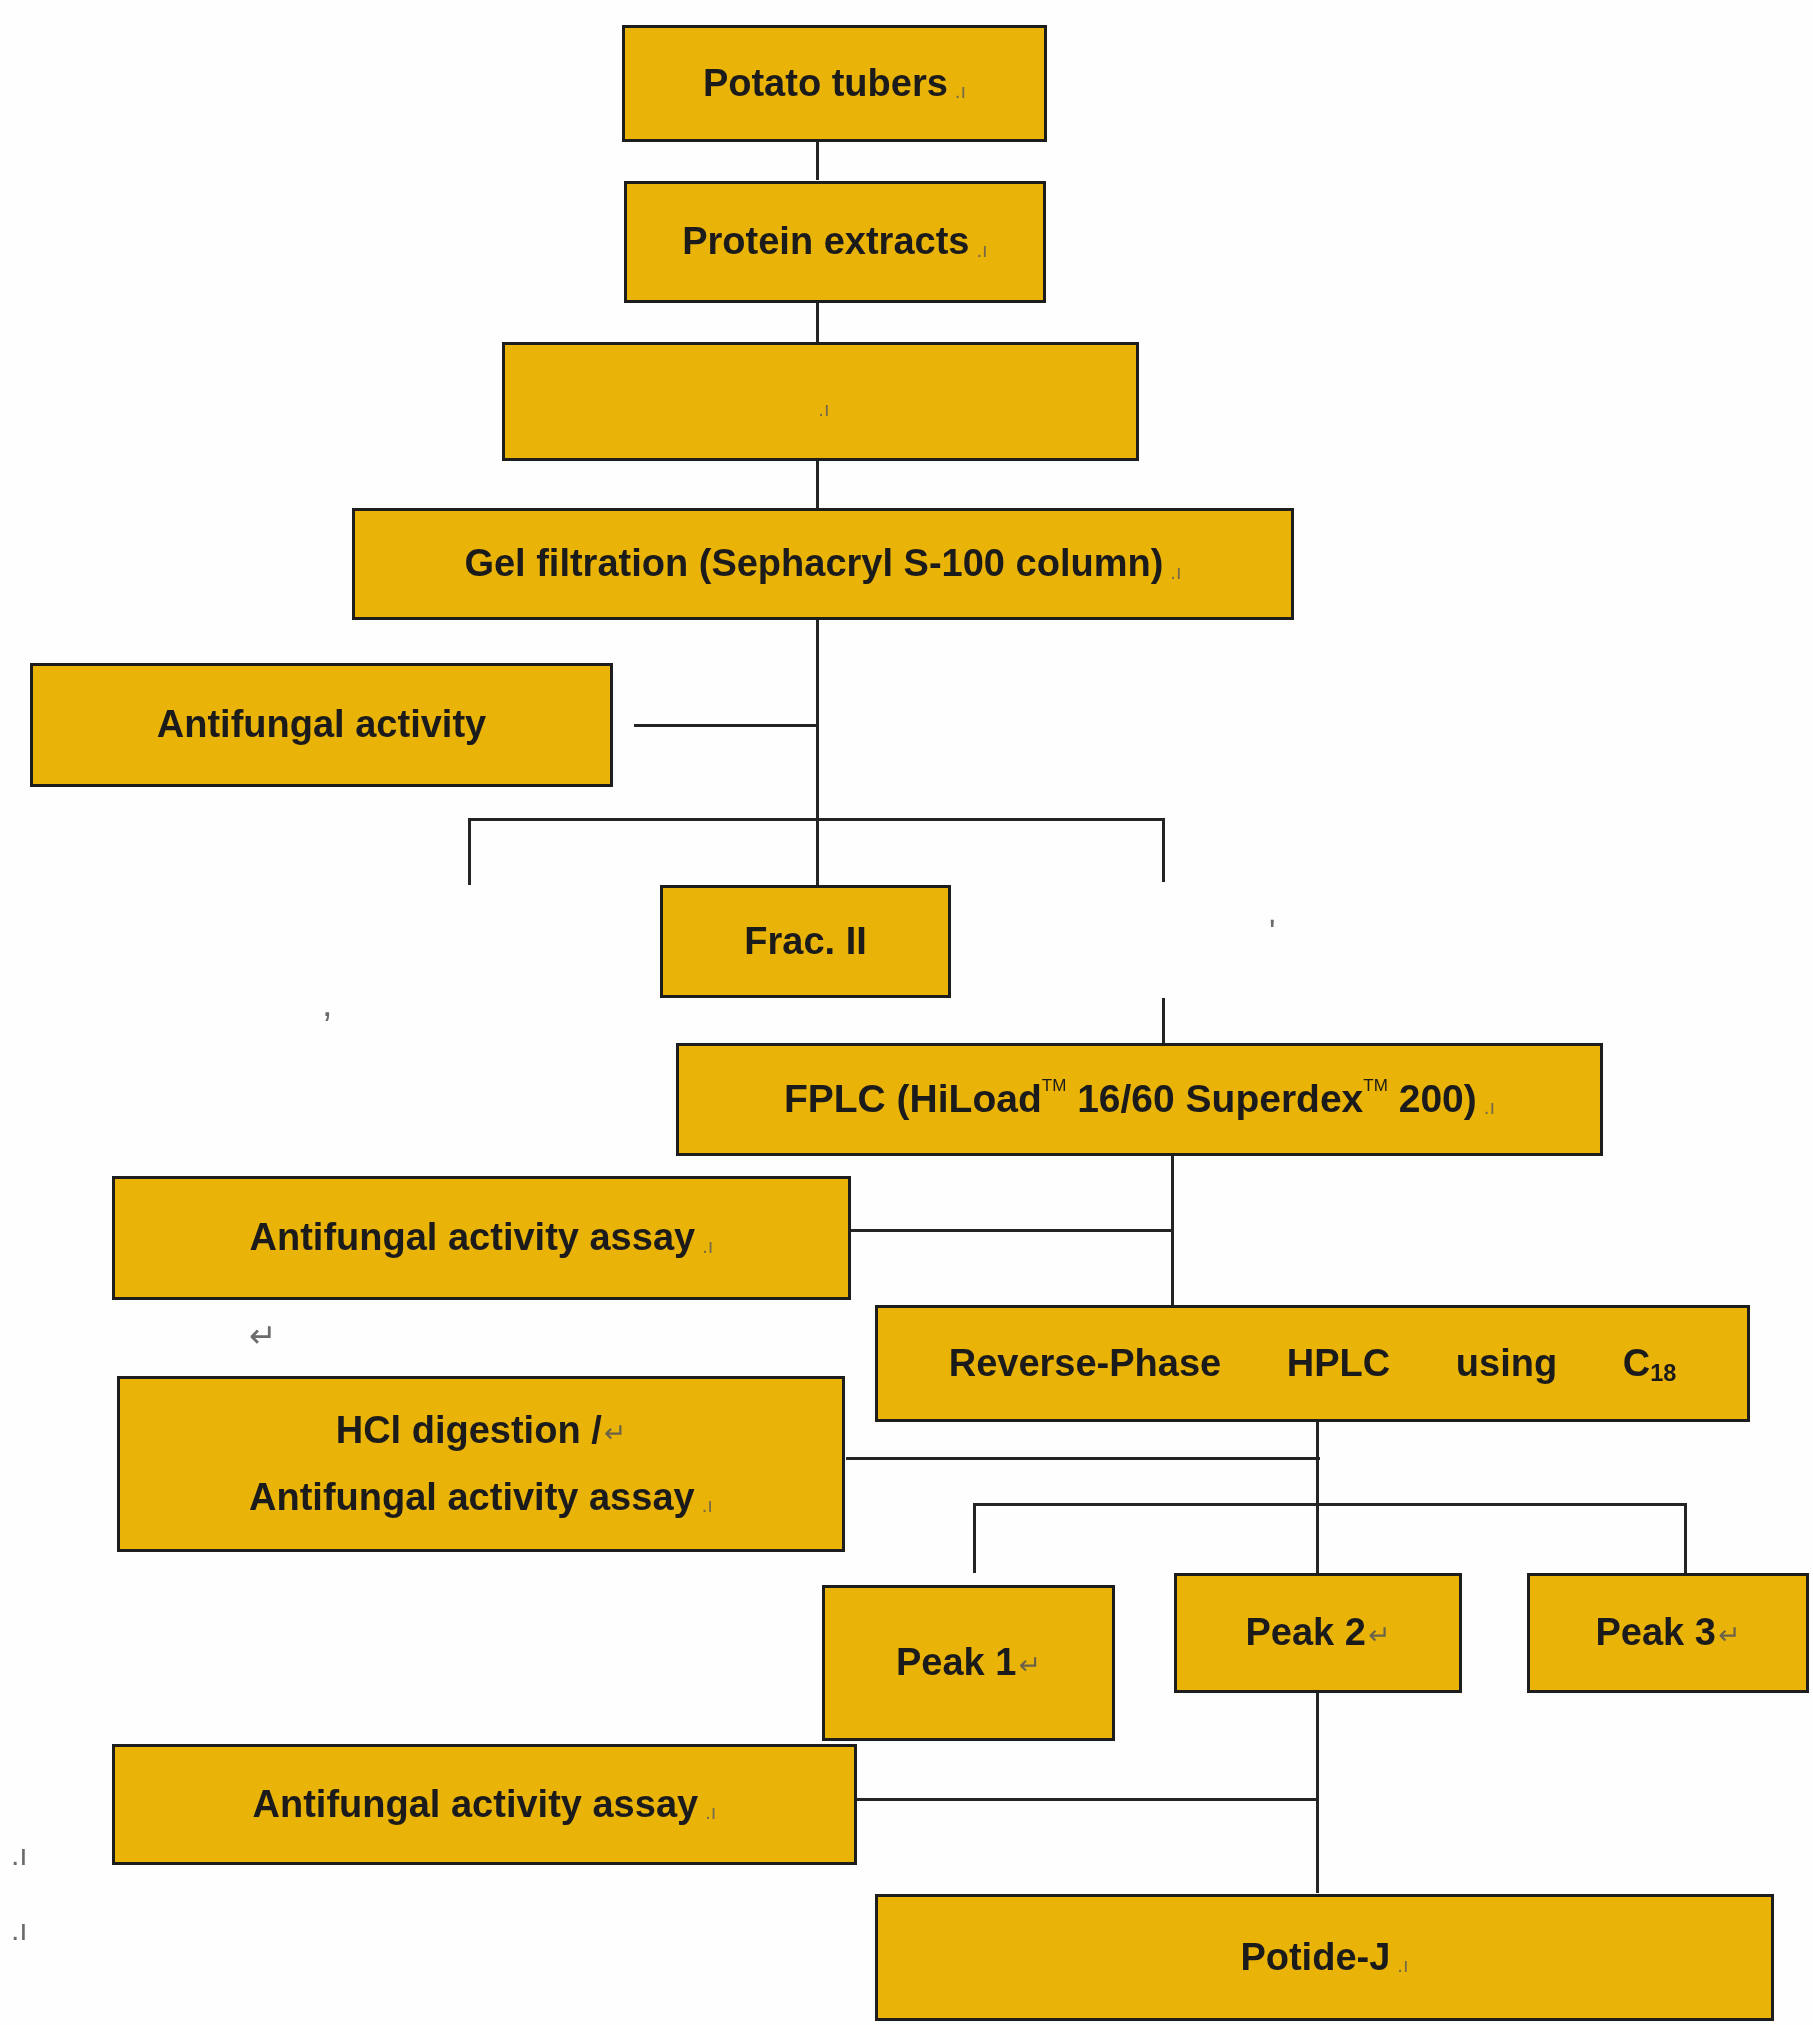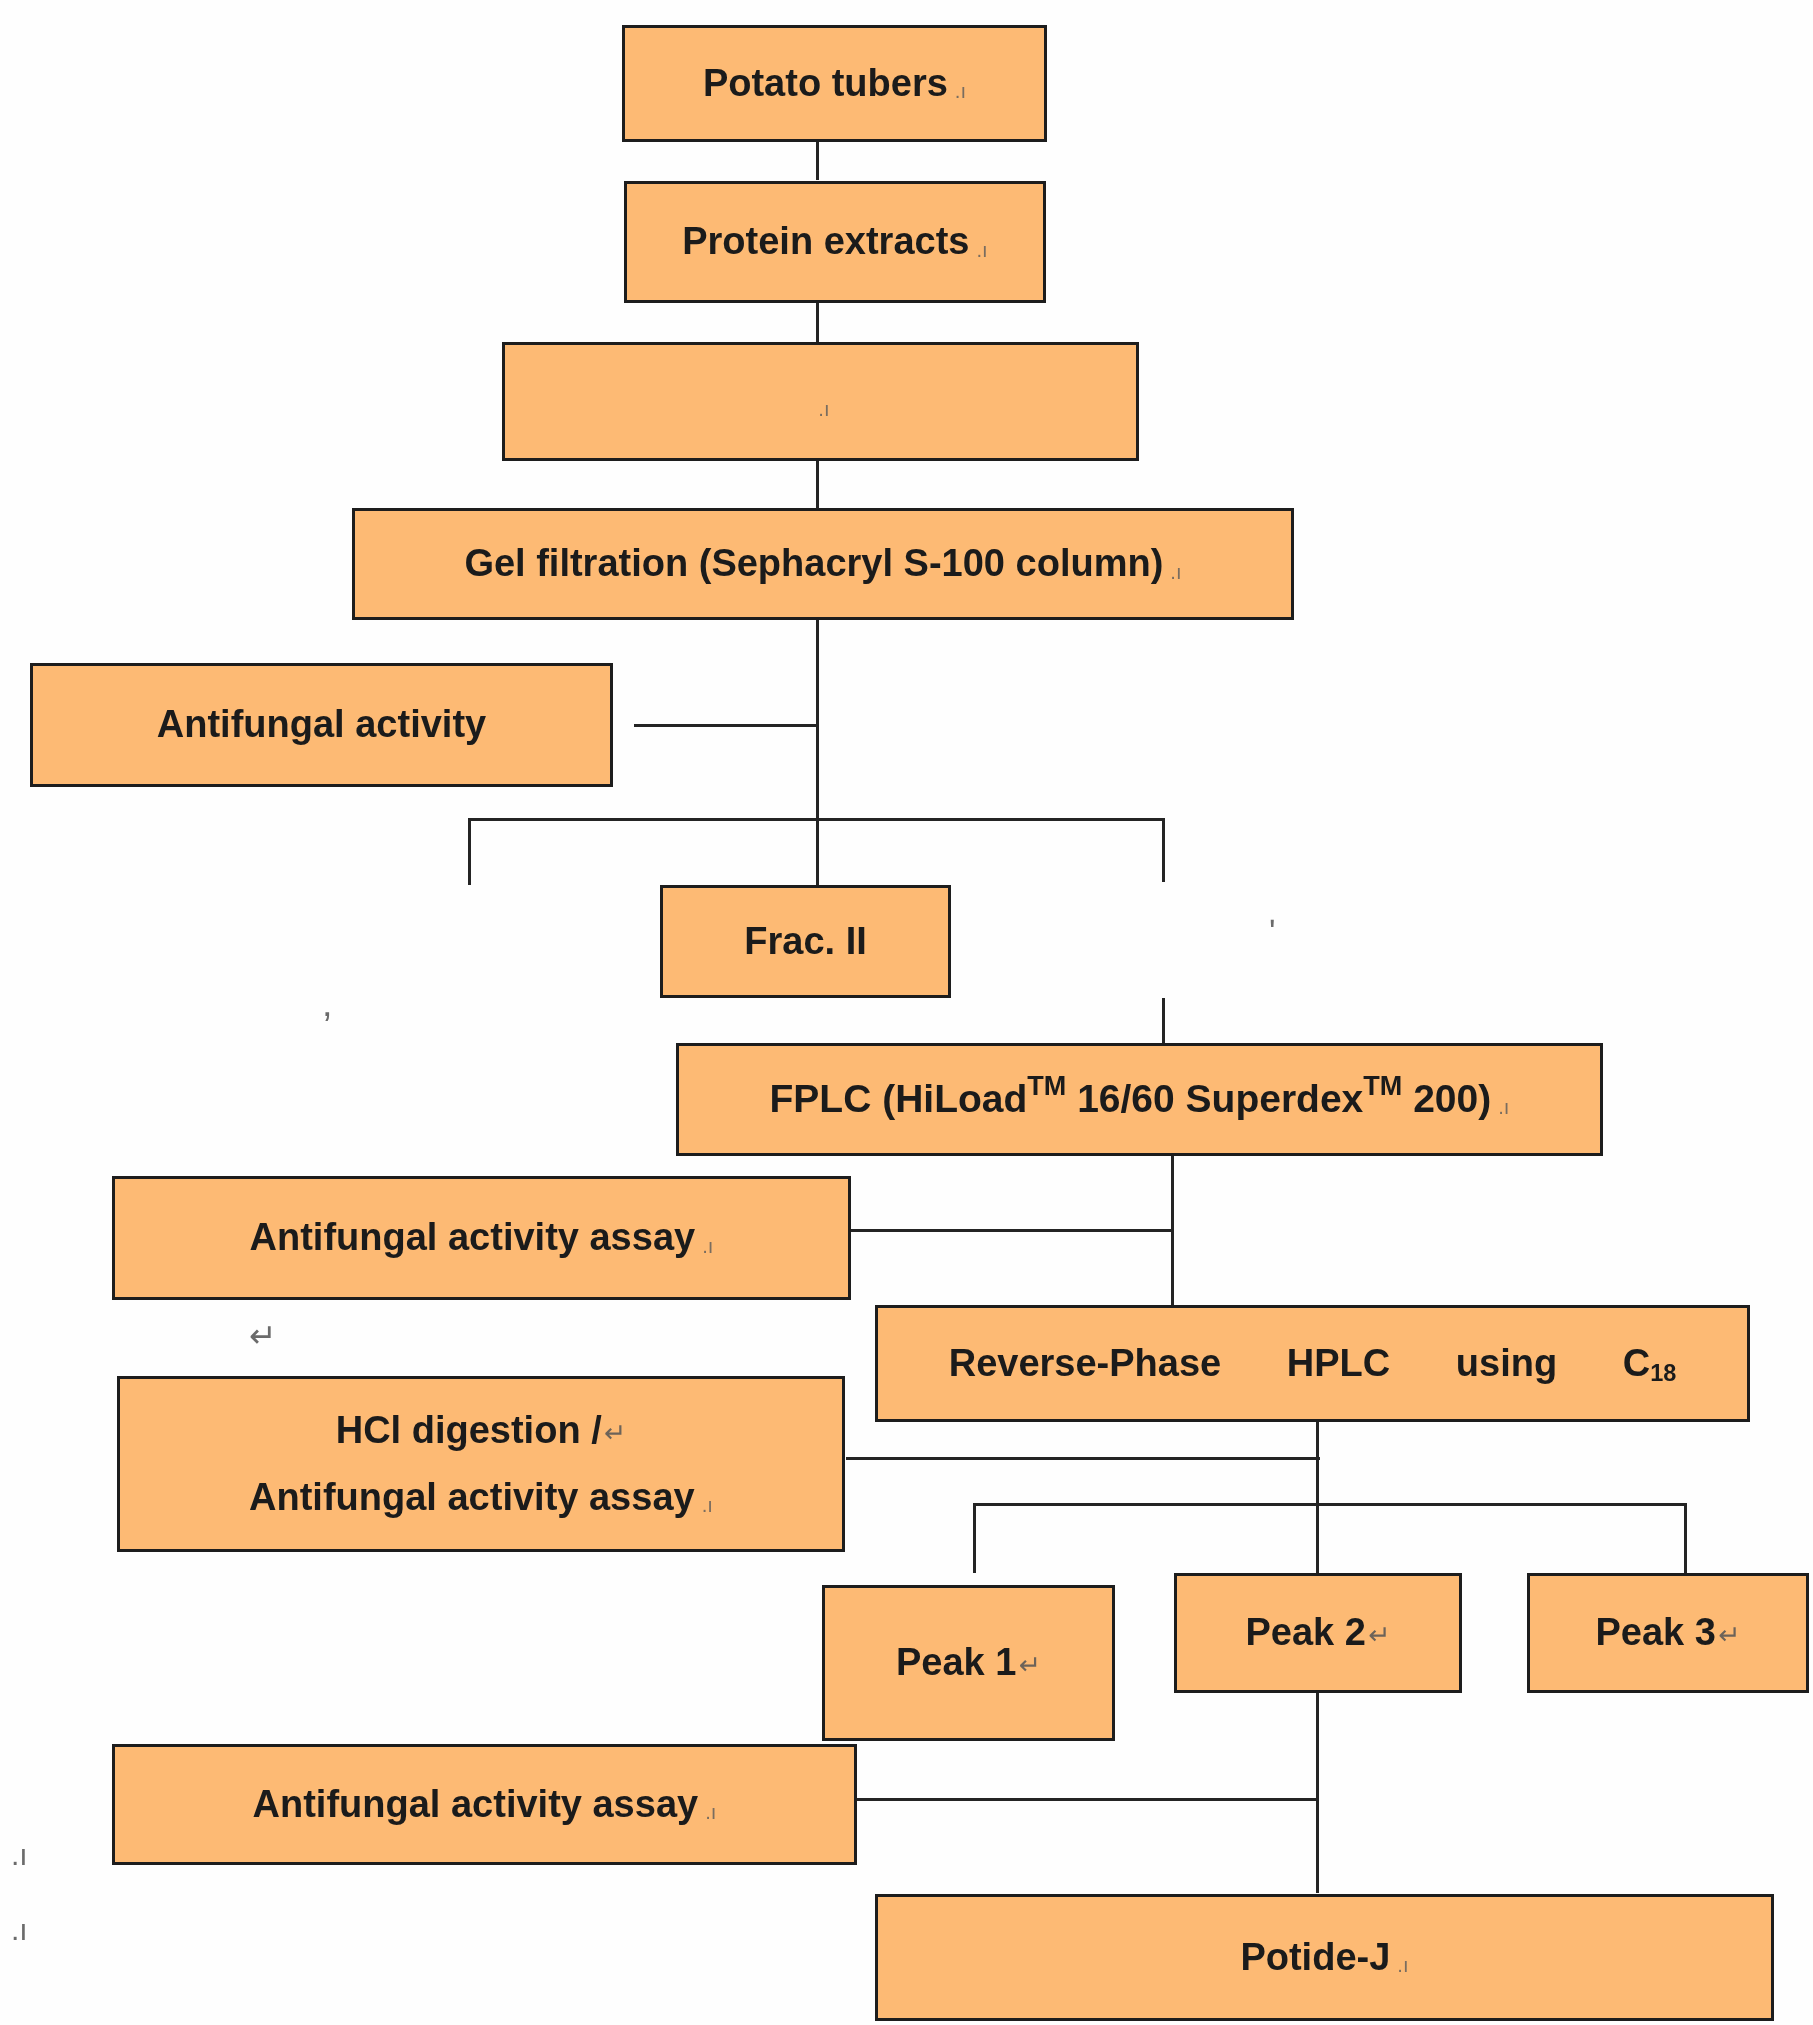--- a/index.html
+++ b/index.html
@@ -7,21 +7,21 @@
     position:relative;
     width:1814px;height:2025px;
     background:#fefefe;
     font-family:"Liberation Sans", sans-serif;
     color:#1b1b1b;
     overflow:hidden;
   }
   .box{
     position:absolute;
     box-sizing:border-box;
-    background:#fdba74;
+    background:#eab308;
     border:3.9px solid #1d1d1d;
     display:flex;
     align-items:center;
     justify-content:center;
     font-weight:700;
     font-size:38px;
     line-height:1.1;
   }
   .lbl{white-space:pre;}
   .mark{
@@ -38,22 +38,22 @@
     display:inline-block;
     font-size:26.6px;
     font-weight:400;
     color:#555555;
     opacity:.85;
     margin-left:2.3px;
     transform:translateY(3.1px);
   }
   .tm{
     display:inline-block;
-    font-size:27px;
-    font-weight:700;
+    font-size:17px;
+    font-weight:400;
     transform:translateY(-13.3px);
     white-space:pre;
   }
   .sb{
     display:inline-block;
     font-size:23.5px;
     font-weight:700;
     transform:translateY(10.2px);
   }
   .col{flex-direction:column;gap:25px;}

